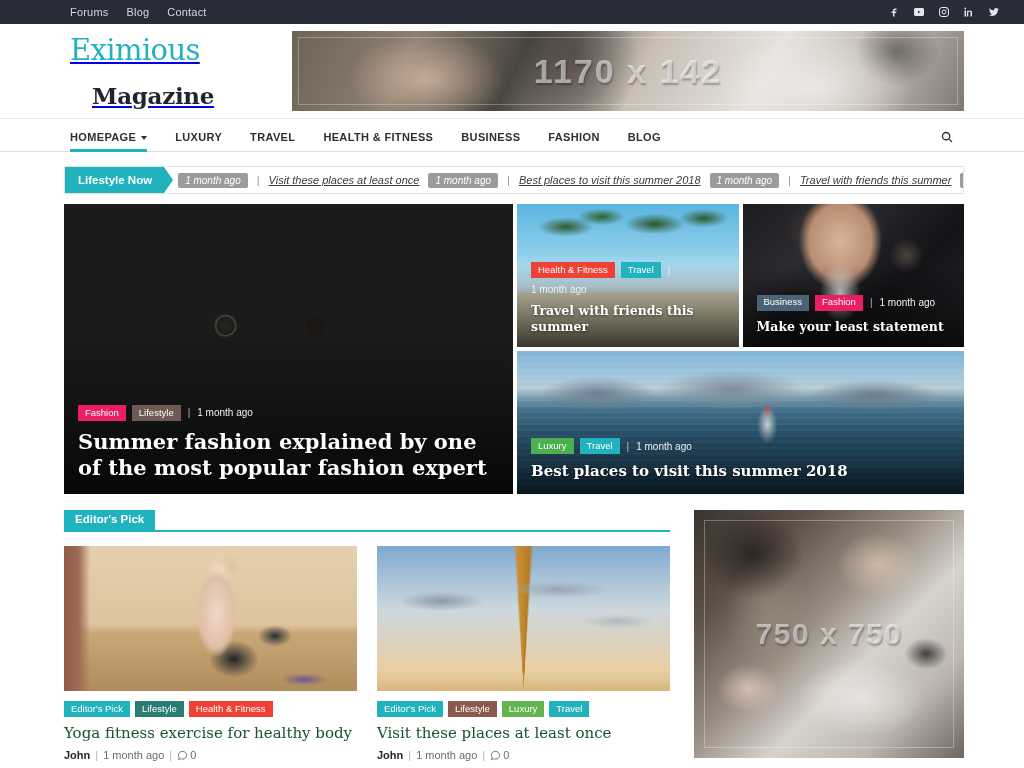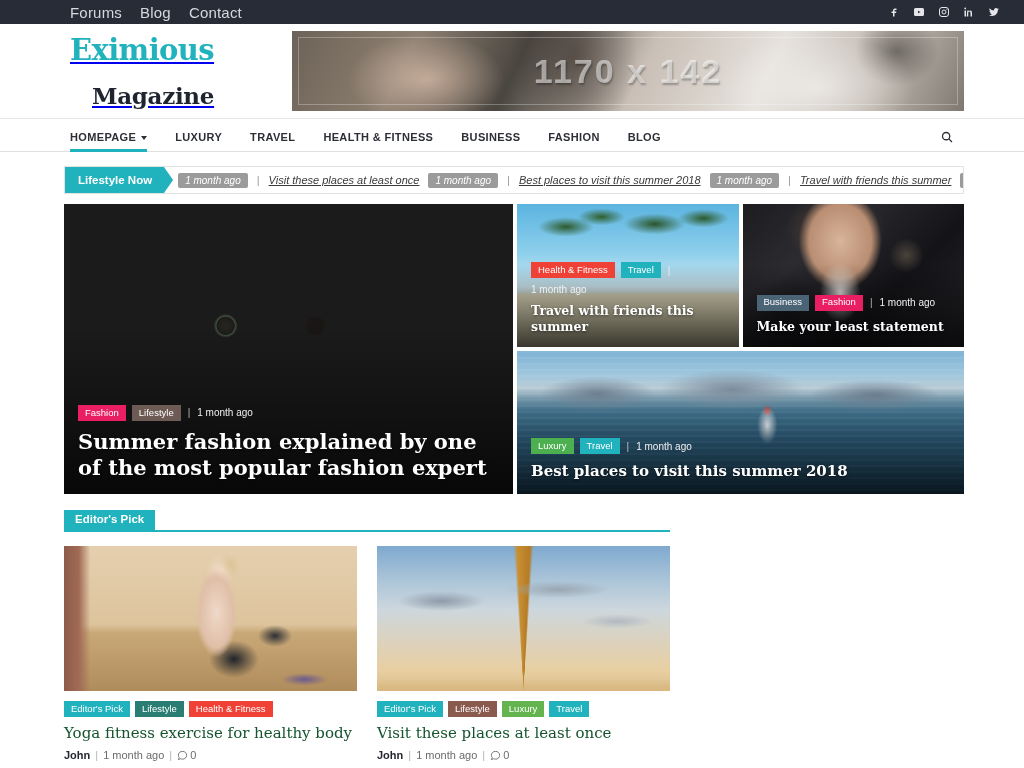--- a/index.html
+++ b/index.html
@@ -16,42 +16,42 @@
   .topbar {
     height: 24px;
     background: #272c36;
     display: flex;
     align-items: center;
     padding: 0 16px 0 70px;
   }
   .topbar-links { display: flex; gap: 18px; }
   .topbar-links a {
     color: #d5d8dd;
-    font-size: 15px;
+    font-size: 11px;
     text-decoration: none;
     letter-spacing: .2px;
   }
   .topbar-spacer { flex: 1; }
   .social { display: flex; gap: 13px; align-items: center; padding-right: 8px; }
   .social .sicon { width: 12px; height: 12px; display: inline-block; color: #e4e6ea; }
   .social svg { display: block; }
 
   
   .header {
     height: 94px;
     background: #fff;
     display: flex;
     align-items: center;
     padding: 0 60px 0 70px;
   }
   .logo { width: 200px; flex: 0 0 200px; line-height: 1; }
   .logo .l1 {
     display: block;
     font-family: "DejaVu Serif", serif;
-    font-weight: bold;
+    font-weight: normal;
     font-size: 29px;
     color: #20b2bd;
     letter-spacing: -0.6px;
   }
   .logo .l2 {
     display: block;
     font-family: "DejaVu Serif", serif;
     font-weight: bold;
     font-size: 23px;
     color: #1f2430;
@@ -640,15 +640,20 @@
                   <path d="M21 11.5a8.4 8.4 0 01-9 8.4 9.3 9.3 0 01-4-.9L3 21l1.9-4.3A8.2 8.2 0 013 11.5a8.4 8.4 0 019-8.4 8.4 8.4 0 019 8.4z"></path>
                 </svg>
               <span>0</span>
             </span>
           </div>
         </div>
 
       </div>
     </div>
 
+    <div>
+      <div class="side-ad">
+        <div class="side-ad-label">750 x 750</div>
+      </div>
+    </div>
   </div>
 
 </div>
 
 </body></html>

